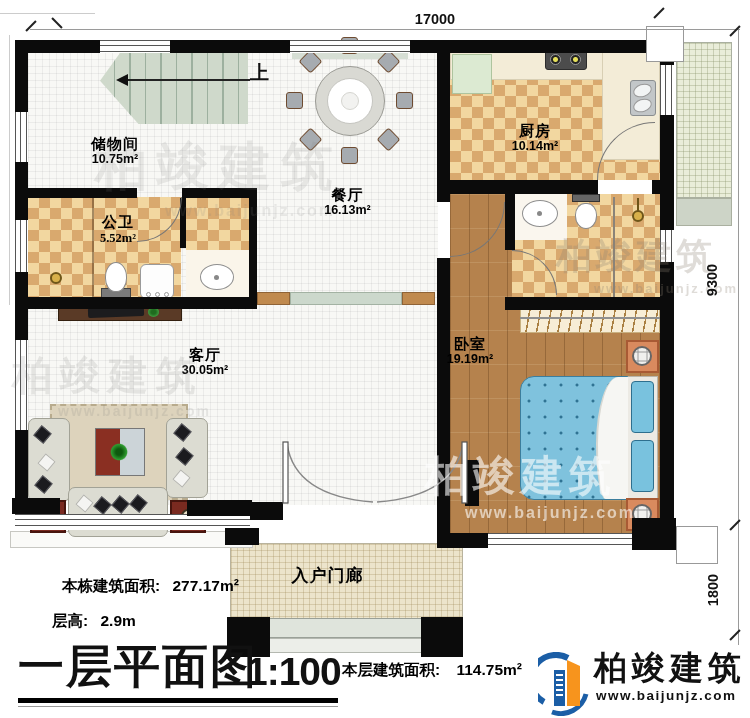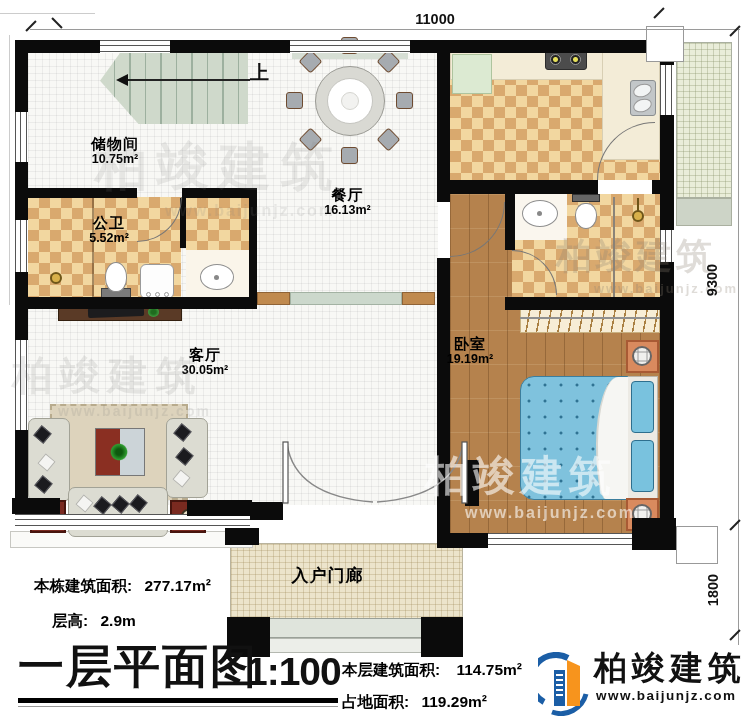--- a/index.html
+++ b/index.html
@@ -223,27 +223,31 @@
     <path d="M7,4 Q15,56 93,62" fill="none" stroke="#888" stroke-width="1.6"></path>
     <path d="M183,4 Q175,56 97,62" fill="none" stroke="#888" stroke-width="1.6"></path>
     <rect x="3" y="2" width="5" height="61" fill="#fff" stroke="#555" stroke-width="1.2"></rect>
     <rect x="182" y="2" width="5" height="61" fill="#fff" stroke="#555" stroke-width="1.2"></rect>
   </svg>
 
   <div class="lbl" style="left:60px;top:135px;width:110px;">
     <span class="nm">储物间</span>
       <span class="ar">10.75m²</span>
     </div>
-  <div class="lbl" style="left:64px;top:214px;width:90px;">
+  <div class="lbl" style="left:73px;top:214px;width:90px;font-family:Liberation Serif, serif;">
     <span class="nm">公卫</span>
       <span class="ar">5.52m²</span>
     </div>
   <div class="lbl" style="left:300px;top:186px;width:95px;">
     <span class="nm">餐厅</span>
       <span class="ar">16.13m²</span>
+    </div>
+  <div class="lbl" style="left:485px;top:122px;width:100px;">
+    <span class="nm">厨房</span>
+      <span class="ar">10.14m²</span>
     </div>
   <div class="lbl" style="left:425px;top:335px;width:90px;">
     <span class="nm">卧室</span>
       <span class="ar">19.19m²</span>
     </div>
   <div class="lbl" style="left:160px;top:346px;width:90px;text-align:center;">
     <span class="nm">客厅</span>
       <span class="ar">30.05m²</span>
     </div>
   <div class="lbl" style="left:270px;top:566px;width:115px;">
@@ -264,46 +268,43 @@
     </div>
   <div class="wm" style="left:556px;top:232px;width:220px;color:rgba(140,130,115,.28);">
     <span class="t" style="font-size:36px;letter-spacing:4px;">柏竣建筑</span>
     <span class="u" style="font-size:13px;">www.baijunjz.com</span>
     </div>
 
   <div class="dimline" style="left:30px;top:29px;width:710px;height:1px;"></div>
   <div class="tick" style="left:24px;top:25px;"></div>
   <div class="tick" style="left:652px;top:12px;"></div>
   <div class="tick" style="left:728px;top:30px;"></div>
-  <div class="dimtxt" style="left:400px;top:11px;width:70px;">11000</div>
+  <div class="dimtxt" style="left:400px;top:11px;width:70px;">17000</div>
   <div class="dimline" style="left:738px;top:30px;width:1px;height:615px;"></div>
   <div class="tick" style="left:728px;top:524px;"></div>
   <div class="tick" style="left:728px;top:634px;"></div>
   <div class="dimtxt" style="left:682px;top:272px;width:60px;transform:rotate(-90deg);">9300</div>
   <div class="dimtxt" style="left:686px;top:582px;width:54px;transform:rotate(-90deg);">1800</div>
   <div class="abs" style="left:9px;top:35px;width:1px;height:270px;background:#ccc;"></div>
   <div class="abs" style="left:0px;top:13px;width:95px;height:1px;background:#ccc;"></div>
   <div class="tick" style="left:50px;top:22px;transform:rotate(45deg);"></div>
 
-  <div class="note-row" style="left:34px;top:576px;">
+  <div class="note-row" style="left:62px;top:576px;">
     <span>本栋建筑面积:</span>
     <span style="margin-left:8px;">277.17m²</span></div>
   <div class="note-row" style="left:52px;top:611px;">
     <span>层高:</span>
     <span style="margin-left:8px;">2.9m</span></div>
   <div class="abs" style="left:18px;top:636px;font-size:46px;font-weight:900;letter-spacing:2px;">一层平面图</div>
   <div class="abs" style="left:18px;top:698px;width:320px;height:5px;background:#000;"></div>
   <div class="abs" style="left:18px;top:706px;width:320px;height:1px;background:#999;"></div>
   <div class="abs" style="left:246px;top:650px;font-size:39px;font-weight:700;letter-spacing:-1px;">1:100</div>
   <div class="note-row" style="left:342px;top:660px;">
     <span>本层建筑面积:</span>
     <span style="margin-left:12px;">114.75m²</span></div>
-  <div class="note-row" style="left:342px;top:692px;">
-    <span>占地面积:</span>
-    <span style="margin-left:8px;">119.29m²</span></div>
 
   <svg class="abs" style="left:538px;top:652px;" width="52" height="64" viewBox="0 0 52 64">
     <path d="M6,50 A24,24 0 0 1 30,6" fill="none" stroke="#1b5ea6" stroke-width="6"></path>
     <path d="M14,60 A26,26 0 0 0 48,42" fill="none" stroke="#1b5ea6" stroke-width="5"></path>
     <rect x="16" y="18" width="11" height="36" fill="#1b5ea6"></rect>
     <polygon points="29,8 42,14 42,54 29,54" fill="#f7941d"></polygon>
     <rect x="18" y="22" width="7" height="2" fill="#fff"></rect>
       <rect x="18" y="27" width="7" height="2" fill="#fff"></rect>
     <rect x="18" y="32" width="7" height="2" fill="#fff"></rect>
       <rect x="18" y="37" width="7" height="2" fill="#fff"></rect>

